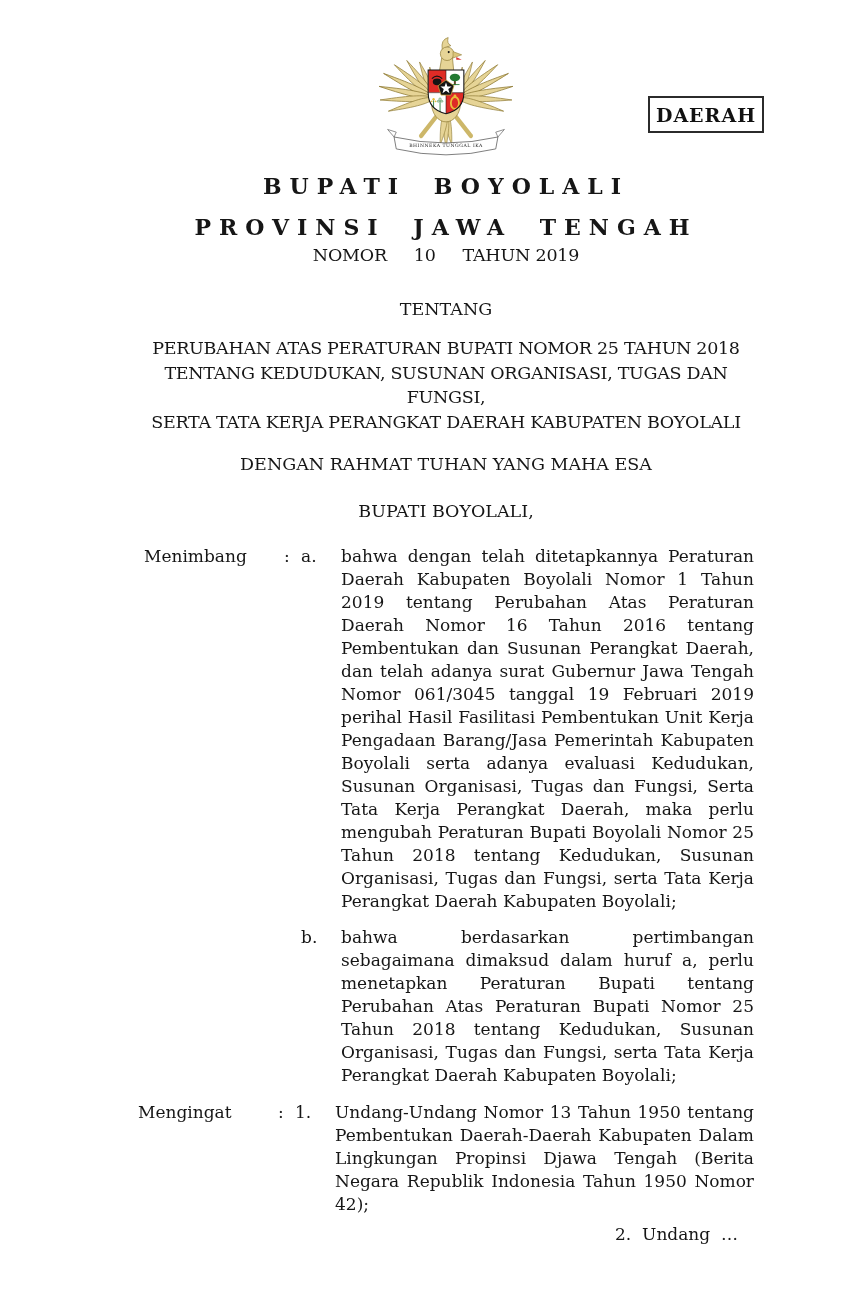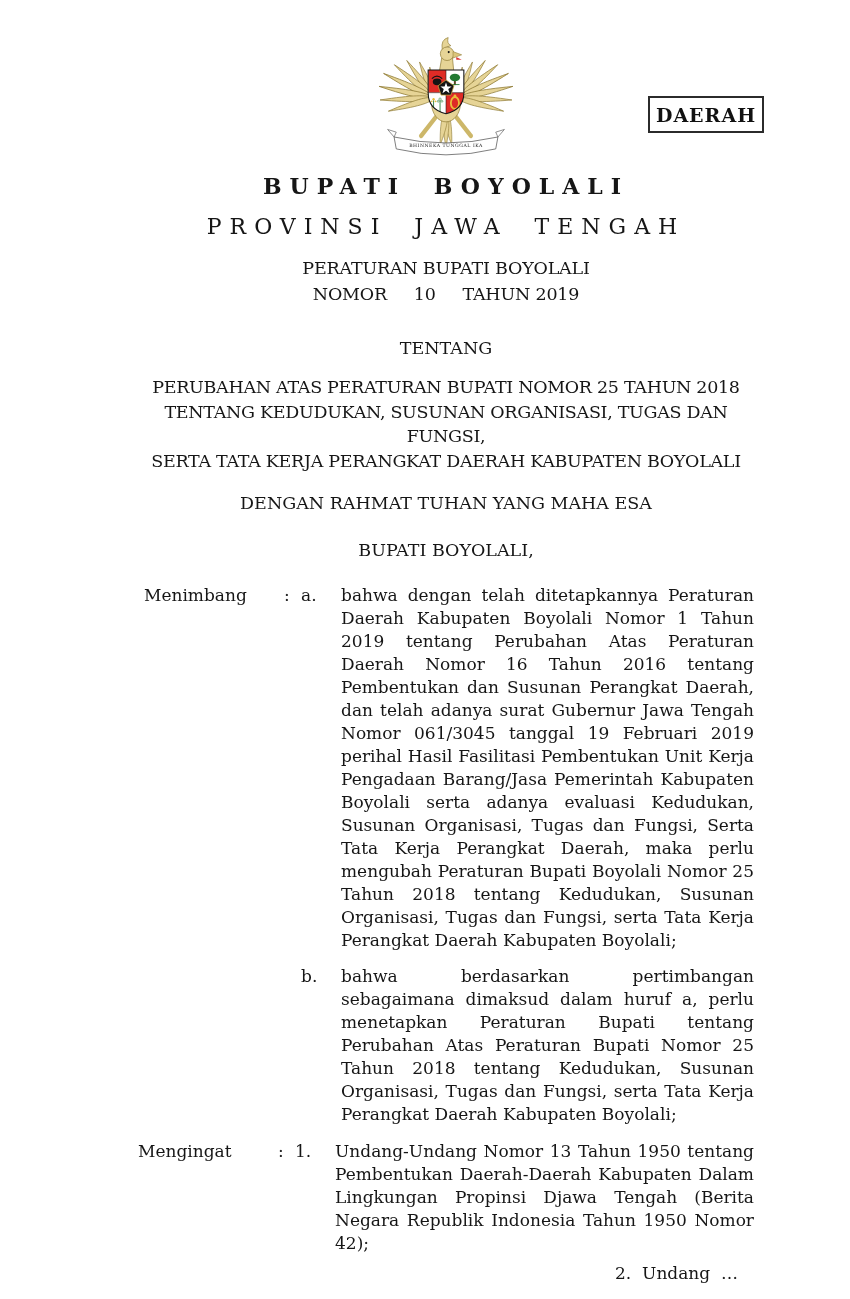--- a/index.html
+++ b/index.html
@@ -21,21 +21,21 @@
     position:absolute;left:648px;top:96px;width:112px;height:33px;
     border:2px solid #2b2b2b;
     display:flex;align-items:center;justify-content:center;
     font-weight:bold;font-size:19px;letter-spacing:1px;color:#111;
   }
   
   .content{position:absolute;left:138px;top:0;width:616px;}
   .center{text-align:center;}
   .pre{white-space:pre;}
   .authority{margin-top:173px;font-size:22px;line-height:26px;font-weight:bold;letter-spacing:8px;word-spacing:12px;}
-  .province{margin-top:15px;font-size:22px;line-height:26px;font-weight:normal;letter-spacing:8px;word-spacing:12px;text-align:center;}
+  .province{margin-top:15px;font-size:22px;line-height:26px;font-weight:bold;letter-spacing:8px;word-spacing:12px;text-align:center;}
   .regulation{margin-top:17px;font-size:17.5px;line-height:22px;letter-spacing:-0.2px;}
   .number{margin-top:4px;font-size:17.5px;line-height:22px;letter-spacing:-0.2px;}
   .tentang{margin-top:32px;font-size:17.5px;line-height:22px;}
   .subject{margin-top:16px;font-size:17.5px;line-height:24.5px;letter-spacing:-0.3px;}
   .invocation{margin-top:19px;font-size:17.5px;line-height:22px;}
   .enacting{margin-top:25px;font-size:17.5px;line-height:22px;}
   .clause{font-size:17px;line-height:23px;}
   .clause.first{margin-top:23px;margin-left:6px;}
   .clause.second{margin-top:14px;}
   .row{display:grid;grid-template-columns:140px 17px 40px 1fr;align-items:start;}
@@ -148,21 +148,20 @@
     </svg>
   </div>
 
   <div class="salinan">
     <span>DAERAH</span>
   </div>
 
   <div class="content">
     <div class="authority center">BUPATI BOYOLALI</div>
     <div class="province center">PROVINSI JAWA TENGAH</div>
-    <div class="regulation center">PERATURAN BUPATI BOYOLALI</div>
     <div class="number center pre">NOMOR     10     TAHUN 2019</div>
     <div class="tentang center">TENTANG</div>
 
     <div class="subject center">
       <div>PERUBAHAN ATAS PERATURAN BUPATI NOMOR 25 TAHUN 2018</div>
       <div>TENTANG KEDUDUKAN, SUSUNAN ORGANISASI, TUGAS DAN FUNGSI,</div>
       <div>SERTA TATA KERJA PERANGKAT DAERAH KABUPATEN BOYOLALI</div>
     </div>
 
     <div class="invocation center">DENGAN RAHMAT TUHAN YANG MAHA ESA</div>

